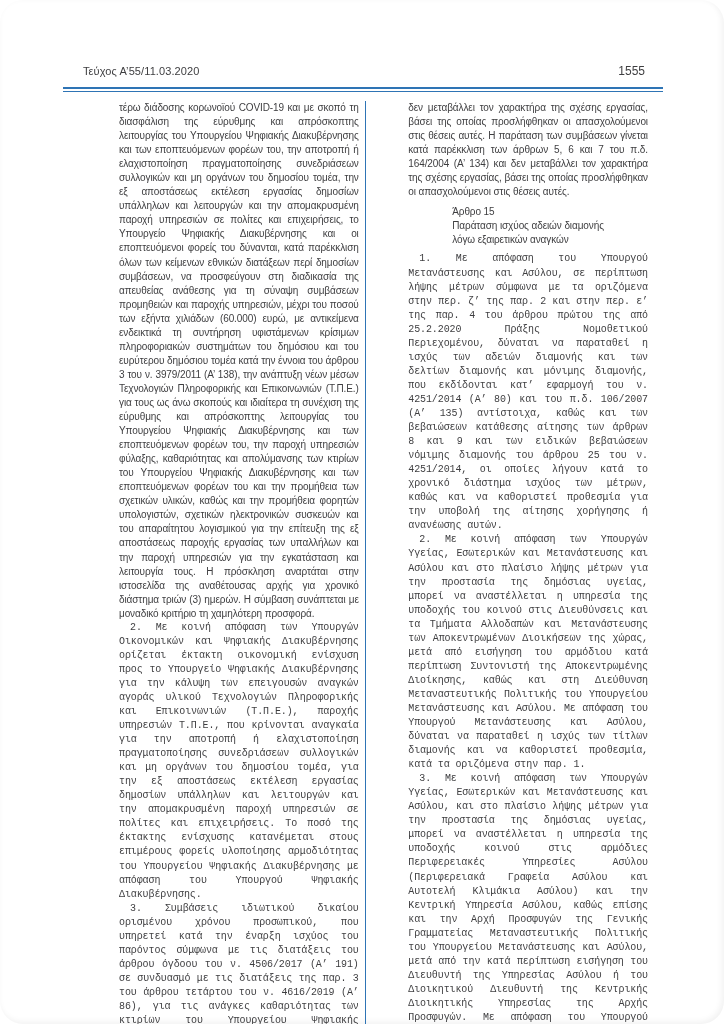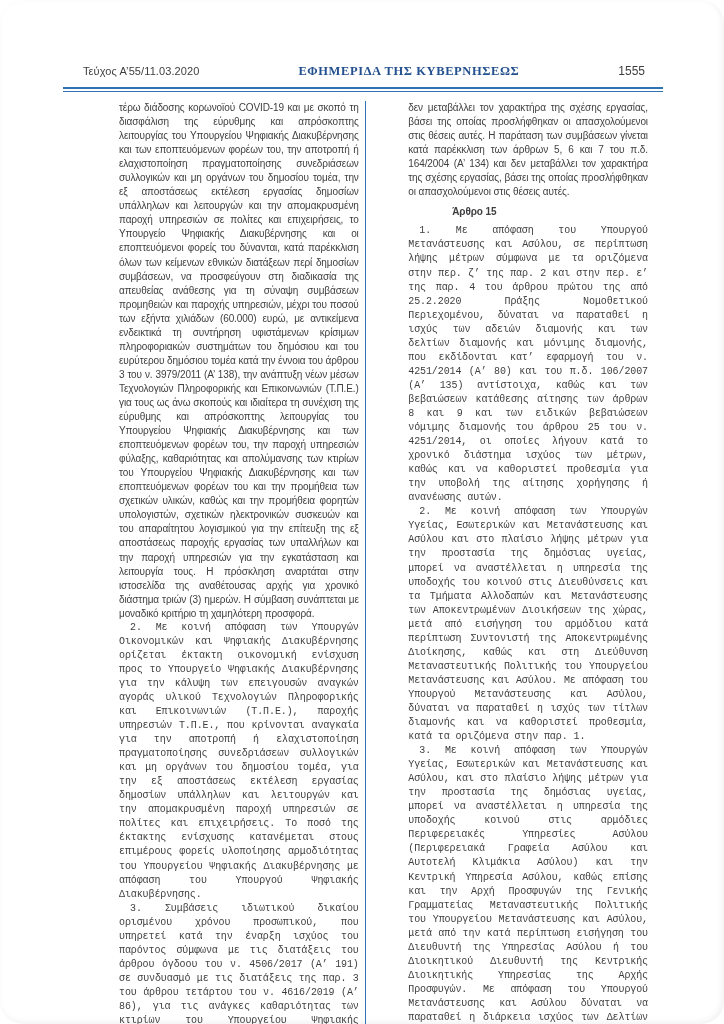--- a/index.html
+++ b/index.html
@@ -83,51 +83,51 @@
   .col p.num {
     text-indent: 11px;
     font-family: Liberation Mono, monospace;
   }
   .article-heading {
     margin: 6px 0 5px 44px;
     text-align: left;
   }
   .article-heading div {
     line-height: 14.05px;
-    font-weight: bold;
   }
 </style>
 </head>
 <body>
 
 <div class="page">
 
   <header class="page-header">
     <span class="issue-label">Τεύχος Α’55/11.03.2020</span>
-    <span class="gazette-title">ΕΦΗΜΕΡΙΔΑ ΤΗΣ ΚΥΒΕΡΝΗΣΕΩΣ</span>
     <span class="page-number">1555</span>
   </header>
 
   <div class="header-rule"></div>
 
   <div class="columns">
 
     <div class="col col-left">
       <p class="cont">τέρω διάδοσης κορωνοϊού COVID-19 και με σκοπό τη διασφάλιση της εύρυθμης και απρόσκοπτης λειτουργίας του Υπουργείου Ψηφιακής Διακυβέρνησης και των εποπτευόμενων φορέων του, την αποτροπή ή ελαχιστοποίηση πραγματοποίησης συνεδριάσεων συλλογικών και μη οργάνων του δημοσίου τομέα, την εξ αποστάσεως εκτέλεση εργασίας δημοσίων υπάλληλων και λειτουργών και την απομακρυσμένη παροχή υπηρεσιών σε πολίτες και επιχειρήσεις, το Υπουργείο Ψηφιακής Διακυβέρνησης και οι εποπτευόμενοι φορείς του δύνανται, κατά παρέκκλιση όλων των κείμενων εθνικών διατάξεων περί δημοσίων συμβάσεων, να προσφεύγουν στη διαδικασία της απευθείας ανάθεσης για τη σύναψη συμβάσεων προμηθειών και παροχής υπηρεσιών, μέχρι του ποσού των εξήντα χιλιάδων (60.000) ευρώ, με αντικείμενα ενδεικτικά τη συντήρηση υφιστάμενων κρίσιμων πληροφοριακών συστημάτων του δημόσιου και του ευρύτερου δημόσιου τομέα κατά την έννοια του άρθρου 3 του ν. 3979/2011 (Α’ 138), την ανάπτυξη νέων μέσων Τεχνολογιών Πληροφορικής και Επικοινωνιών (Τ.Π.Ε.) για τους ως άνω σκοπούς και ιδιαίτερα τη συνέχιση της εύρυθμης και απρόσκοπτης λειτουργίας του Υπουργείου Ψηφιακής Διακυβέρνησης και των εποπτευόμενων φορέων του, την παροχή υπηρεσιών φύλαξης, καθαριότητας και απολύμανσης των κτιρίων του Υπουργείου Ψηφιακής Διακυβέρνησης και των εποπτευόμενων φορέων του και την προμήθεια των σχετικών υλικών, καθώς και την προμήθεια φορητών υπολογιστών, σχετικών ηλεκτρονικών συσκευών και του απαραίτητου λογισμικού για την επίτευξη της εξ αποστάσεως παροχής εργασίας των υπαλλήλων και την παροχή υπηρεσιών για την εγκατάσταση και λειτουργία τους. Η πρόσκληση αναρτάται στην ιστοσελίδα της αναθέτουσας αρχής για χρονικό διάστημα τριών (3) ημερών. Η σύμβαση συνάπτεται με μοναδικό κριτήριο τη χαμηλότερη προσφορά.</p>
       <p class="num">2. Με κοινή απόφαση των Υπουργών Οικονομικών και Ψηφιακής Διακυβέρνησης ορίζεται έκτακτη οικονομική ενίσχυση προς το Υπουργείο Ψηφιακής Διακυβέρνησης για την κάλυψη των επειγουσών αναγκών αγοράς υλικού Τεχνολογιών Πληροφορικής και Επικοινωνιών (Τ.Π.Ε.), παροχής υπηρεσιών Τ.Π.Ε., που κρίνονται αναγκαία για την αποτροπή ή ελαχιστοποίηση πραγματοποίησης συνεδριάσεων συλλογικών και μη οργάνων του δημοσίου τομέα, για την εξ αποστάσεως εκτέλεση εργασίας δημοσίων υπάλληλων και λειτουργών και την απομακρυσμένη παροχή υπηρεσιών σε πολίτες και επιχειρήσεις. Το ποσό της έκτακτης ενίσχυσης κατανέμεται στους επιμέρους φορείς υλοποίησης αρμοδιότητας του Υπουργείου Ψηφιακής Διακυβέρνησης με απόφαση του Υπουργού Ψηφιακής Διακυβέρνησης.</p>
       <p class="num">3. Συμβάσεις ιδιωτικού δικαίου ορισμένου χρόνου προσωπικού, που υπηρετεί κατά την έναρξη ισχύος του παρόντος σύμφωνα με τις διατάξεις του άρθρου όγδοου του ν. 4506/2017 (Α’ 191) σε συνδυασμό με τις διατάξεις της παρ. 3 του άρθρου τετάρτου του ν. 4616/2019 (Α’ 86), για τις ανάγκες καθαριότητας των κτιρίων του Υπουργείου Ψηφιακής Διακυβέρνησης, παρατείνονται για λόγους δημόσιας υγείας για δύο (2) επιπλέον μήνες. Η παράταση των συμβάσεων σύμφωνα με το προηγούμενο εδάφιο</p>
     </div>
 
     <div class="col-divider"></div>
 
     <div class="col col-right">
       <p class="cont">δεν μεταβάλλει τον χαρακτήρα της σχέσης εργασίας, βάσει της οποίας προσλήφθηκαν οι απασχολούμενοι στις θέσεις αυτές. Η παράταση των συμβάσεων γίνεται κατά παρέκκλιση των άρθρων 5, 6 και 7 του π.δ. 164/2004 (Α’ 134) και δεν μεταβάλλει τον χαρακτήρα της σχέσης εργασίας, βάσει της οποίας προσλήφθηκαν οι απασχολούμενοι στις θέσεις αυτές.</p>
 
       <div class="article-heading">
         <div>Άρθρο 15</div>
+        <div>Παράταση ισχύος αδειών διαμονής</div>
+        <div>λόγω εξαιρετικών αναγκών</div>
       </div>
 
       <p class="num">1. Με απόφαση του Υπουργού Μετανάστευσης και Ασύλου, σε περίπτωση λήψης μέτρων σύμφωνα με τα οριζόμενα στην περ. ζ’ της παρ. 2 και στην περ. ε’ της παρ. 4 του άρθρου πρώτου της από 25.2.2020 Πράξης Νομοθετικού Περιεχομένου, δύναται να παραταθεί η ισχύς των αδειών διαμονής και των δελτίων διαμονής και μόνιμης διαμονής, που εκδίδονται κατ’ εφαρμογή του ν. 4251/2014 (Α’ 80) και του π.δ. 106/2007 (Α’ 135) αντίστοιχα, καθώς και των βεβαιώσεων κατάθεσης αίτησης των άρθρων 8 και 9 και των ειδικών βεβαιώσεων νόμιμης διαμονής του άρθρου 25 του ν. 4251/2014, οι οποίες λήγουν κατά το χρονικό διάστημα ισχύος των μέτρων, καθώς και να καθοριστεί προθεσμία για την υποβολή της αίτησης χορήγησης ή ανανέωσης αυτών.</p>
       <p class="num">2. Με κοινή απόφαση των Υπουργών Υγείας, Εσωτερικών και Μετανάστευσης και Ασύλου και στο πλαίσιο λήψης μέτρων για την προστασία της δημόσιας υγείας, μπορεί να αναστέλλεται η υπηρεσία της υποδοχής του κοινού στις Διευθύνσεις και τα Τμήματα Αλλοδαπών και Μετανάστευσης των Αποκεντρωμένων Διοικήσεων της χώρας, μετά από εισήγηση του αρμόδιου κατά περίπτωση Συντονιστή της Αποκεντρωμένης Διοίκησης, καθώς και στη Διεύθυνση Μεταναστευτικής Πολιτικής του Υπουργείου Μετανάστευσης και Ασύλου. Με απόφαση του Υπουργού Μετανάστευσης και Ασύλου, δύναται να παραταθεί η ισχύς των τίτλων διαμονής και να καθοριστεί προθεσμία, κατά τα οριζόμενα στην παρ. 1.</p>
       <p class="num">3. Με κοινή απόφαση των Υπουργών Υγείας, Εσωτερικών και Μετανάστευσης και Ασύλου, και στο πλαίσιο λήψης μέτρων για την προστασία της δημόσιας υγείας, μπορεί να αναστέλλεται η υπηρεσία της υποδοχής κοινού στις αρμόδιες Περιφερειακές Υπηρεσίες Ασύλου (Περιφερειακά Γραφεία Ασύλου και Αυτοτελή Κλιμάκια Ασύλου) και την Κεντρική Υπηρεσία Ασύλου, καθώς επίσης και την Αρχή Προσφυγών της Γενικής Γραμματείας Μεταναστευτικής Πολιτικής του Υπουργείου Μετανάστευσης και Ασύλου, μετά από την κατά περίπτωση εισήγηση του Διευθυντή της Υπηρεσίας Ασύλου ή του Διοικητικού Διευθυντή της Κεντρικής Διοικητικής Υπηρεσίας της Αρχής Προσφυγών. Με απόφαση του Υπουργού Μετανάστευσης και Ασύλου δύναται να παραταθεί η διάρκεια ισχύος των Δελτίων Αιτούντων Διεθνούς Προστασίας (Δ.Α.Δ.Π.), των Αδειών Διαμονής και Ταξιδιωτικών Εγγράφων που εκδίδονται κατ’ εφαρμογή των διατάξεων του ν. 4636/2019 (Α’ 169) και να καθοριστεί προθεσμία, κατά τα οριζόμενα στην παρ. 1. Με όμοια απόφαση δύναται να παραταθεί και κάθε άλλη προθεσμία που συνδέεται με τη διοικητική διαδικασία καταγραφής και εξέτασης αιτημάτων διεθνούς προστασίας α’ και β’ βαθμού.</p>
     </div>
 
   </div>
 </div>
 

